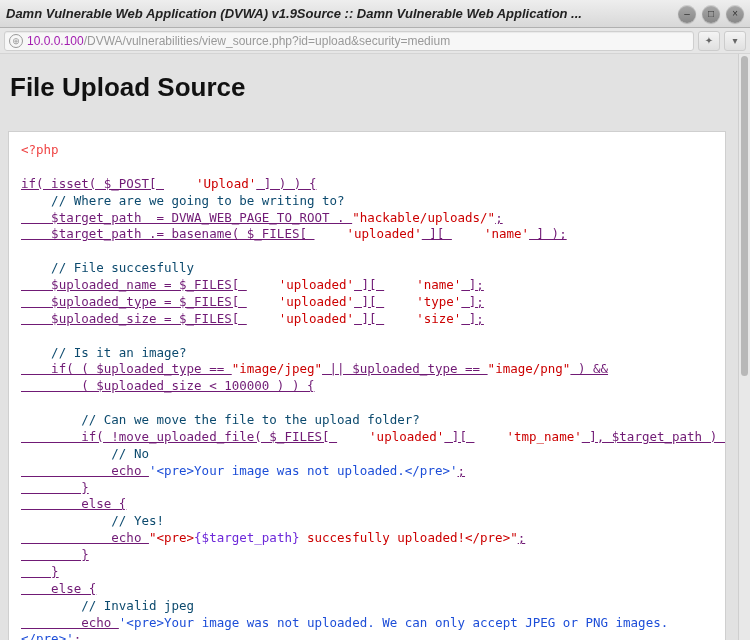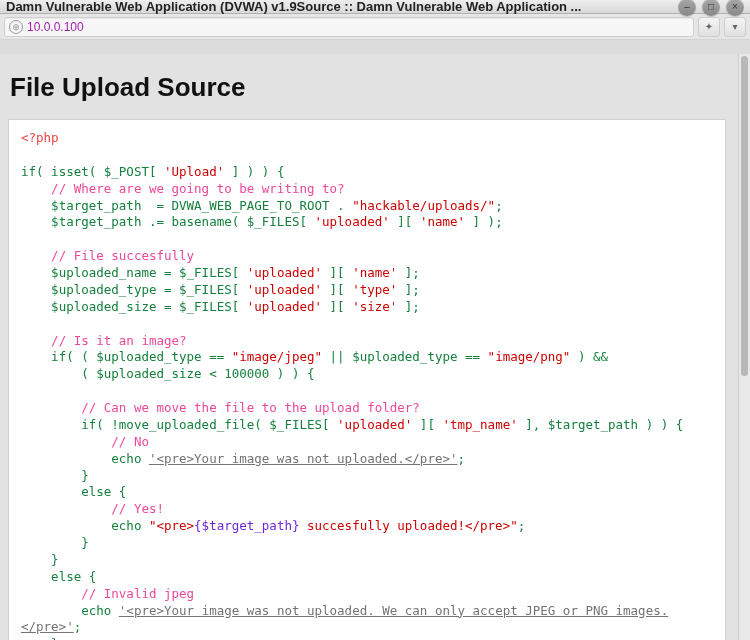--- a/index.html
+++ b/index.html
@@ -1,52 +1,53 @@
 <!DOCTYPE html>
 <html><head>
 <meta charset="utf-8">
 <style>
 * { margin:0; padding:0; box-sizing:border-box; }
 body { font-family: sans-serif; background:#dcdcdc; width:750px; height:640px; overflow:hidden; }
-.titlebar { height:14px; background:linear-gradient(#eee,#d8d8d8); border-bottom:1px solid #b0b0b0; display:flex; align-items:center; padding:0 6px; font-size:13px; color:#222; }
+.titlebar { height:28px; background:linear-gradient(#eee,#d8d8d8); border-bottom:1px solid #b0b0b0; display:flex; align-items:center; padding:0 6px; font-size:13px; color:#222;font-style:italic; }
 .titlebar-title { flex:1; white-space:nowrap; overflow:hidden; text-overflow:ellipsis; font-weight:bold; }
 .win-btn { width:18px; height:18px; border-radius:50%; background:linear-gradient(#a8a8a8,#888); margin-left:6px; display:flex; align-items:center; justify-content:center; color:#333; font-size:10px; cursor:pointer; box-shadow:inset 0 1px 1px rgba(255,255,255,.5), 0 1px 1px rgba(0,0,0,.2); }
 .urlbar-row { height:26px; background:#e6e6e6; border-bottom:1px solid #d4d4d4; display:flex; align-items:center; padding:0 4px; }
 .urlbar { flex:1; height:20px; background:#f7f7f7; border:1px solid #cfcfcf; border-radius:3px; display:flex; align-items:center; padding:0 4px; font-size:12px; color:#666; box-shadow:inset 0 1px 1px rgba(0,0,0,.06); }
 .url-globe { width:14px; height:14px; border:1px solid #999; border-radius:50%; margin-right:4px; color:#999; font-size:9px; display:flex; align-items:center; justify-content:center; }
 .url-host { color:#a21caf; }
 .url-path { color:#999; }
 .tool-smallbtn { width:22px; height:20px; margin-left:4px; background:linear-gradient(#f4f4f4,#e0e0e0); border:1px solid #ccc; border-radius:3px; display:flex; align-items:center; justify-content:center; font-size:10px; color:#666; cursor:pointer; }
 .viewport { position:absolute; top:54px; left:0; right:12px; bottom:0; background:#e2e2e2; padding:14px 12px 0 8px; overflow:hidden; }
 .scrollbar-v { position:absolute; top:54px; right:0; bottom:0; width:12px; background:#e8e8e8; border-left:1px solid #cfcfcf; }
 .scrollbar-thumb { position:absolute; left:2px; right:2px; top:2px; height:320px; background:#b8b8b8; border-radius:4px; }
-h1.page-title { font-size:26px; font-weight:bold; color:#111; margin:4px 0 16px 2px; font-family: Arial, sans-serif; }
+h1.page-title { font-size:26px; font-weight:bold; color:#111; margin:4px 0 28px 2px; font-family: Arial, sans-serif; }
 .code-card { background:#fff; border:1px solid #cfcfcf; padding:10px 12px 20px 12px; font-family: "DejaVu Sans Mono","Consolas",monospace; font-size:12.5px; line-height:1.35; color:#006600; white-space:pre; overflow:hidden; }
 .t-php-open { color:#ef4444; }
-.t-kw { color:#15803d; }
+.t-kw { color:#701a75;text-decoration:underline; }
 .t-str-d { color:#cc0000; }
-.t-str-s { color:#737373;text-decoration:underline; }
+.t-str-s { color:#1d4ed8; }
 .t-str-g { color:#6d28d9; }
-.t-comment { color:#ec4899; }
-.t-key { color:#cc0000; }
+.t-comment { color:#0c4a6e; }
+.t-key { color:#cc0000;margin-left:32px; }
 </style>
 </head>
 <body>
 
 <div class="titlebar">
   <span class="titlebar-title">Damn Vulnerable Web Application (DVWA) v1.9Source :: Damn Vulnerable Web Application ...</span>
   <span class="win-btn">–</span>
   <span class="win-btn">□</span>
   <span class="win-btn">×</span>
 </div>
 
 <div class="urlbar-row">
   <div class="urlbar">
     <span class="url-globe">⊕</span>
     <span class="url-host">10.0.0.100</span>
+      <span class="url-path">/DVWA/vulnerabilities/view_source.php?id=upload&amp;security=medium</span>
   </div>
   <div class="tool-smallbtn">✦</div>
   <div class="tool-smallbtn">▾</div>
 </div>
 
 <div class="viewport">
   <h1 class="page-title">File Upload Source</h1>
   <div class="code-card"><span class="t-php-open">&lt;?php</span>
 
 <span class="t-kw">if( isset( $_POST[ </span><span class="t-key">'Upload'</span><span class="t-kw"> ] ) ) {</span>

